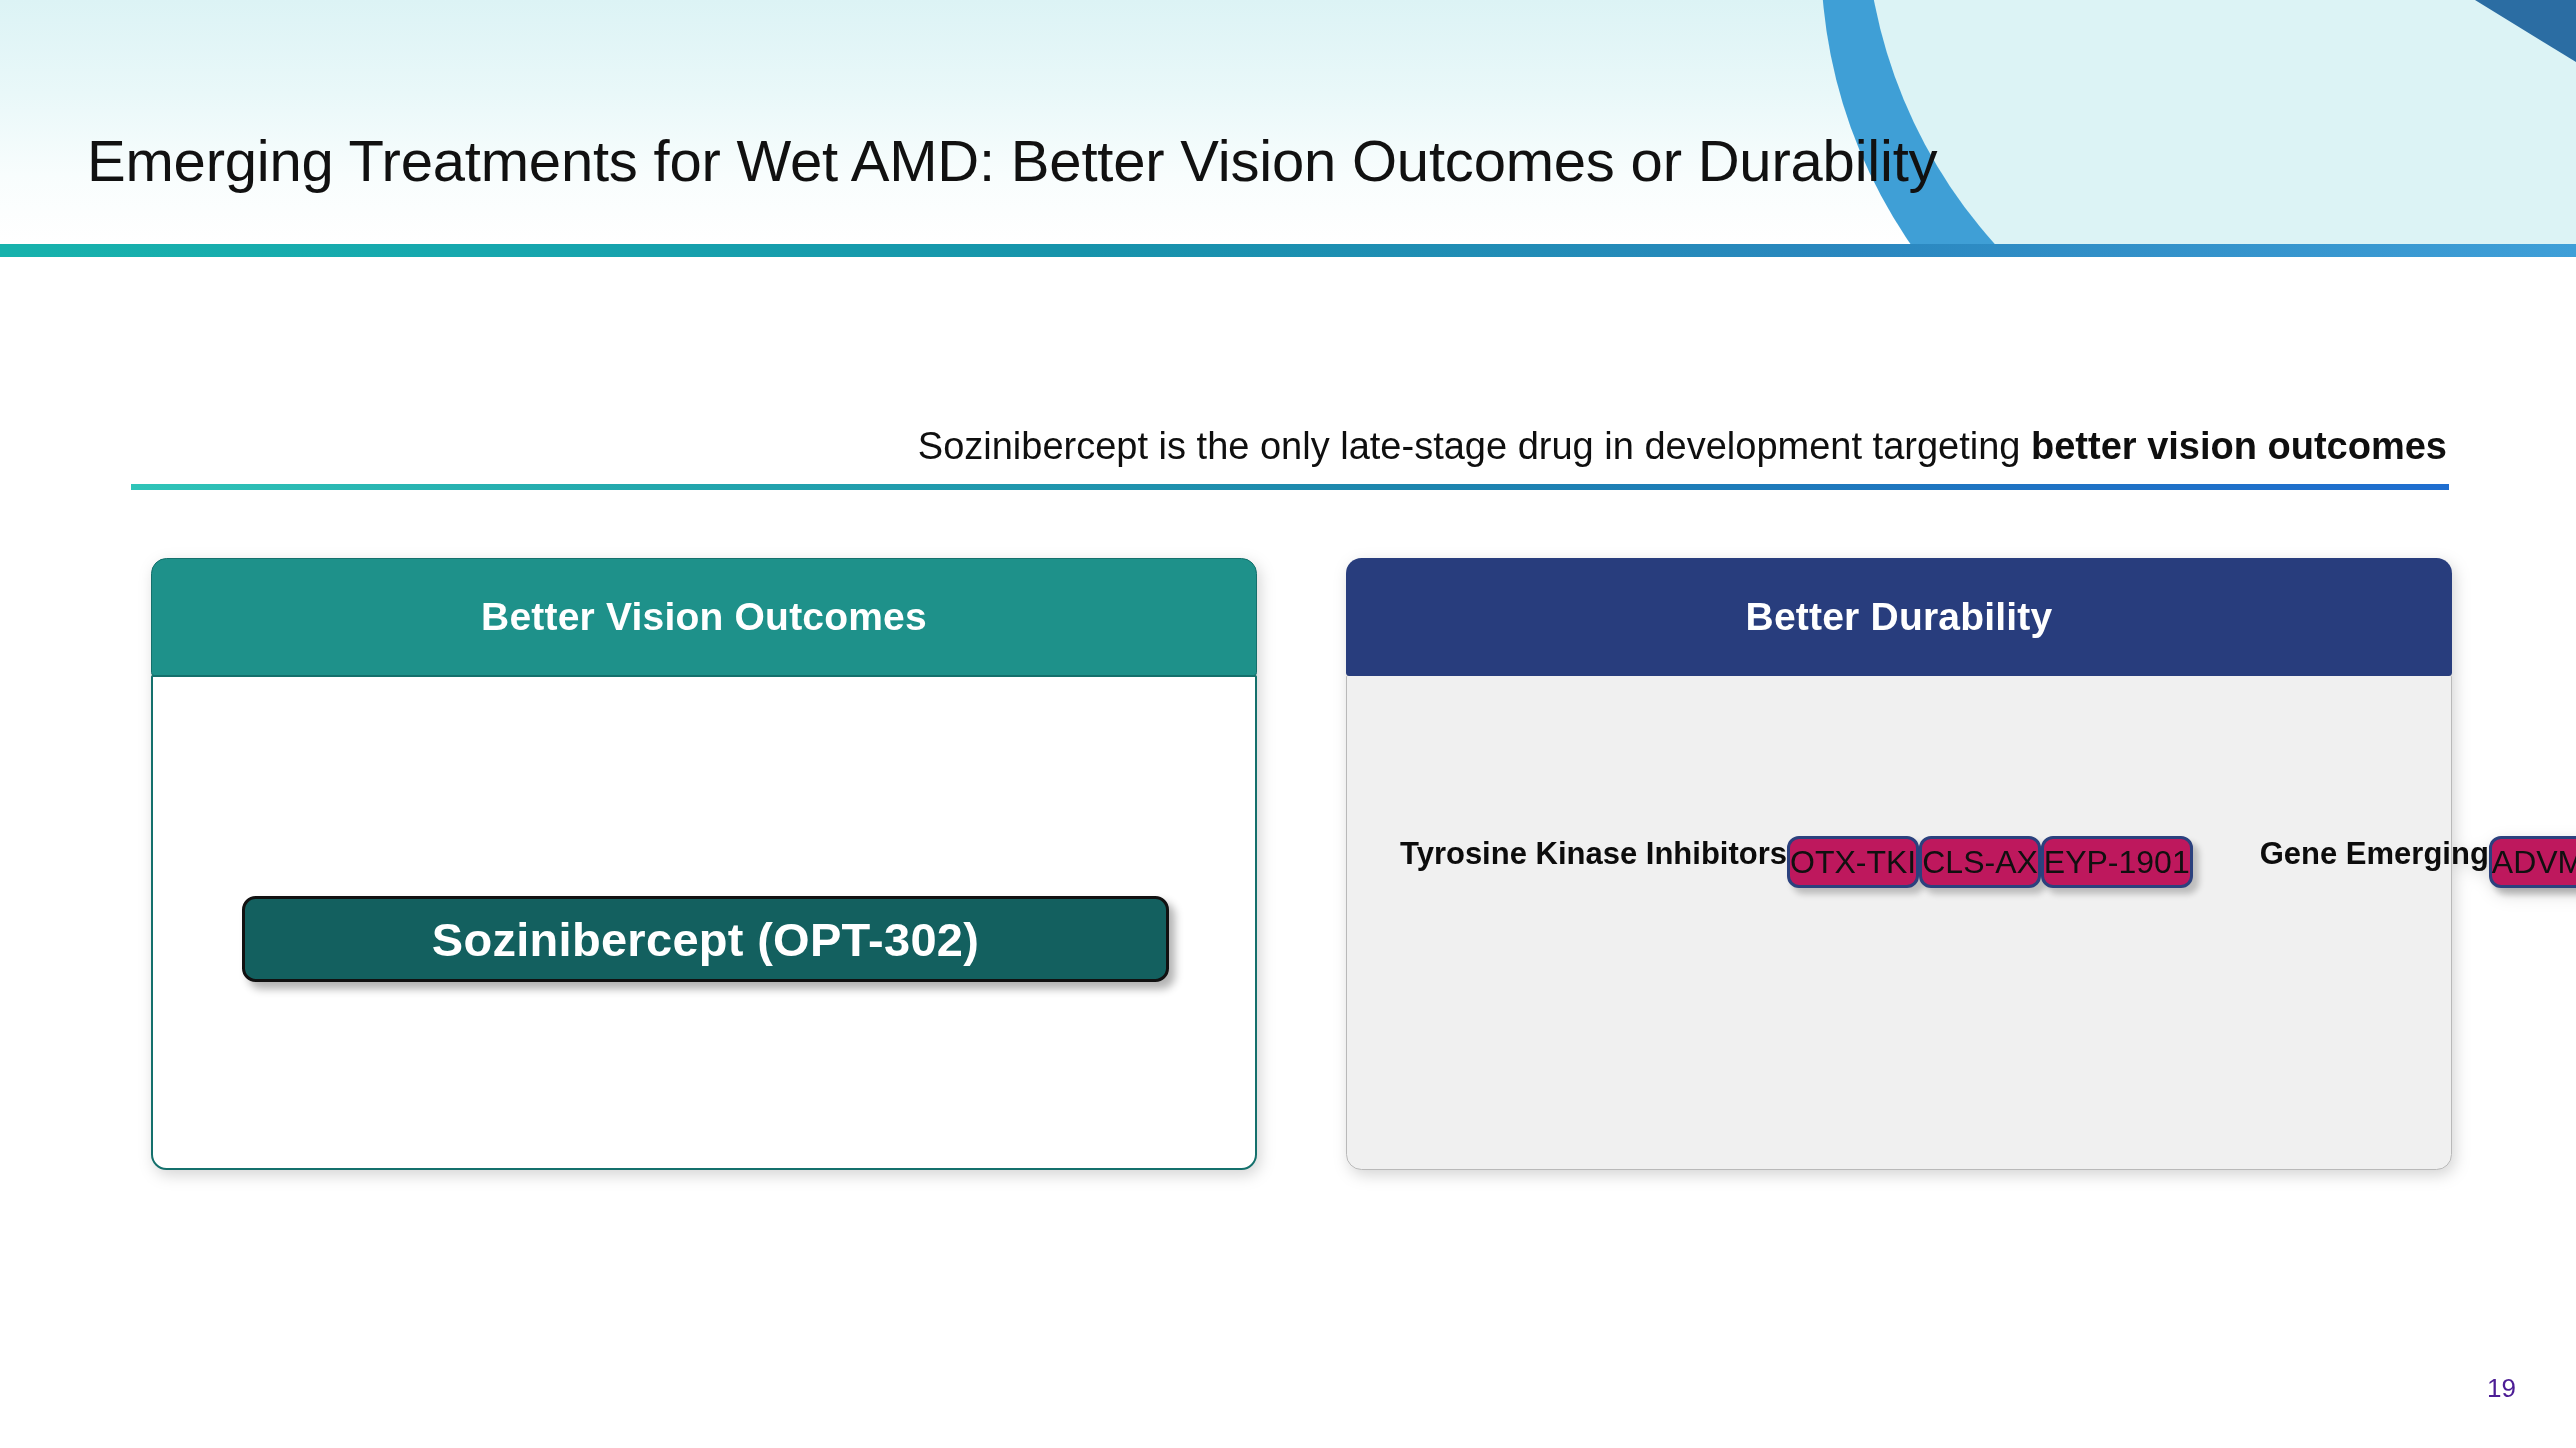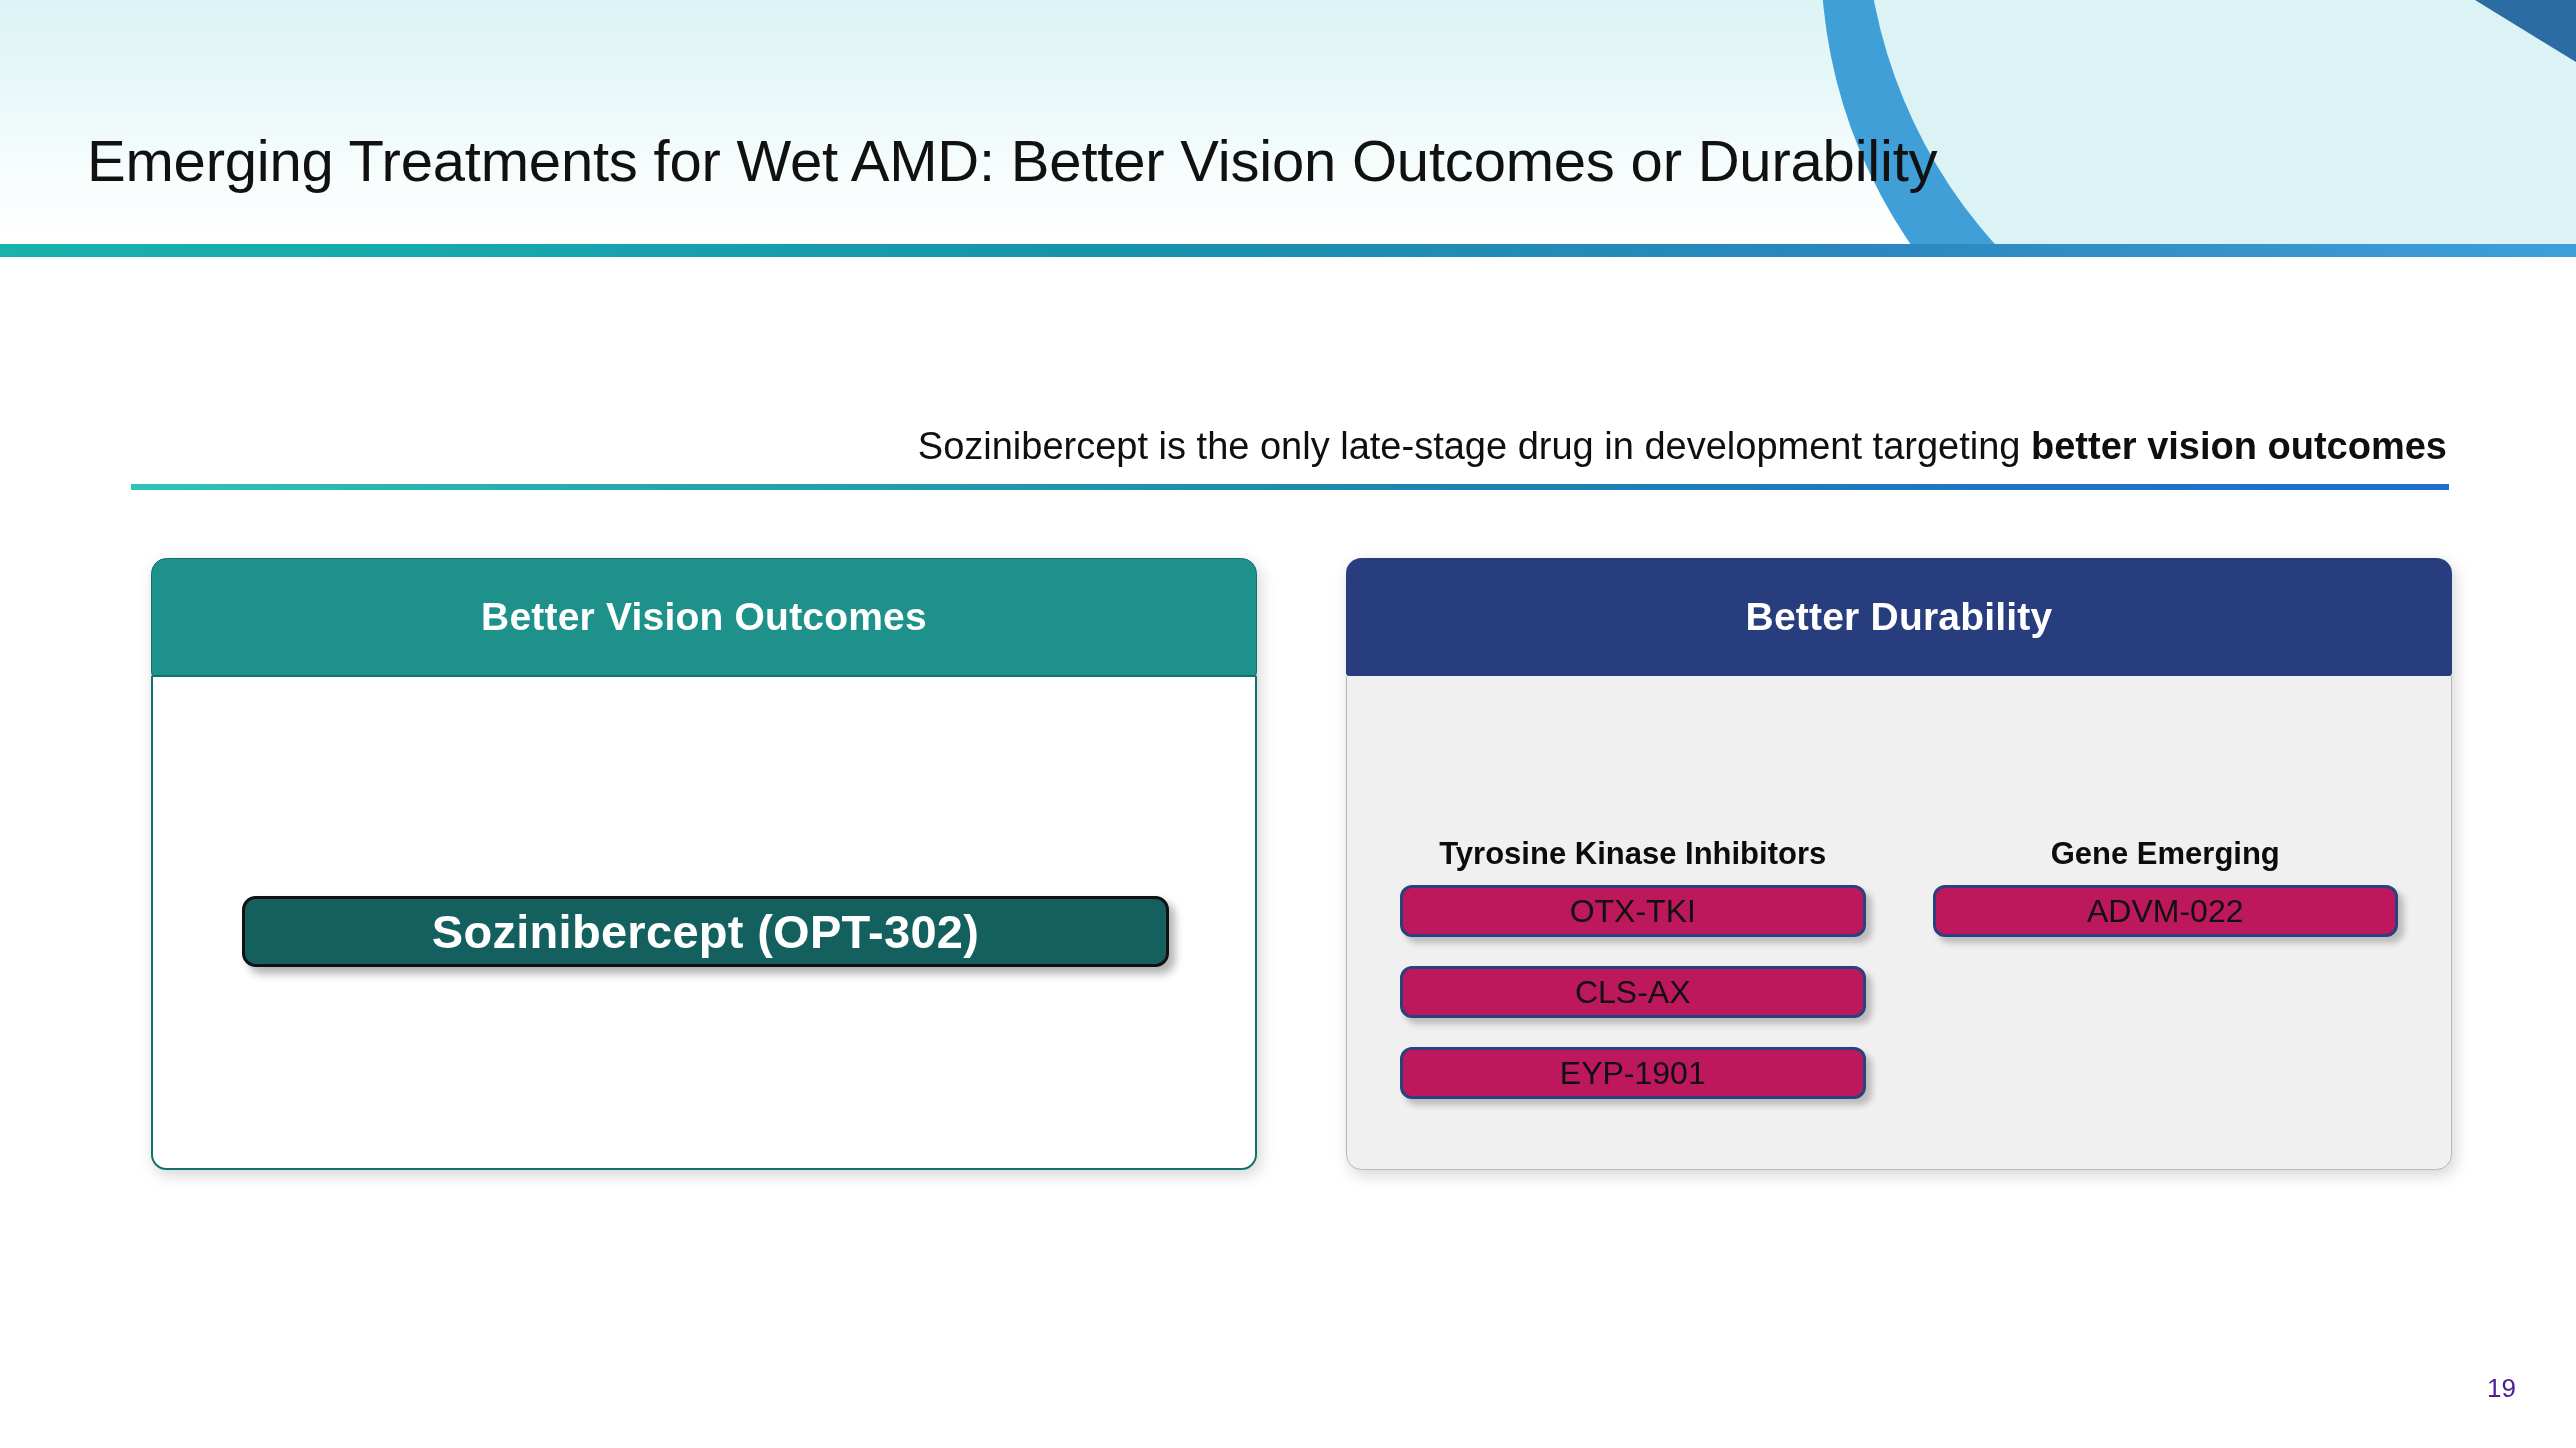--- a/index.html
+++ b/index.html
@@ -132,42 +132,42 @@
   }
   #card-durability .card-head {
     background:#283d7d;
     z-index:2;
   }
 
   
   .lead-drug {
     position:absolute;
     left:89px; top:219px;
-    width:927px; height:71px;
+    width:927px; height:86px;
     background:#13605f;
     border:3.4px solid #111111;
     border-radius:13.7px;
     box-shadow:6px 6.9px 8.6px rgba(0,0,0,0.30);
     display:flex; align-items:center; justify-content:center;
     color:#ffffff;
     font-size:47px;
     font-weight:700;
     letter-spacing:0.3px;
   }
 
   
   .dur-columns {
     position:absolute;
     left:0; top:117px;
     width:100%; height:495px;
     display:flex;
     padding:43px 53px 0 53px;
     gap:67px;
   }
-  .dur-col { flex:1; display:flex; flex-direction:column; }
+  .dur-col { flex:1; display:flex; flex-direction:row;justify-content:flex-end; }
   .dur-col-title {
     text-align:center;
     font-size:31px;
     font-weight:700;
     color:#0c0c0c;
     margin-bottom:13px;
     white-space:nowrap;
   }
   .drug-pill {
     height:52px;

